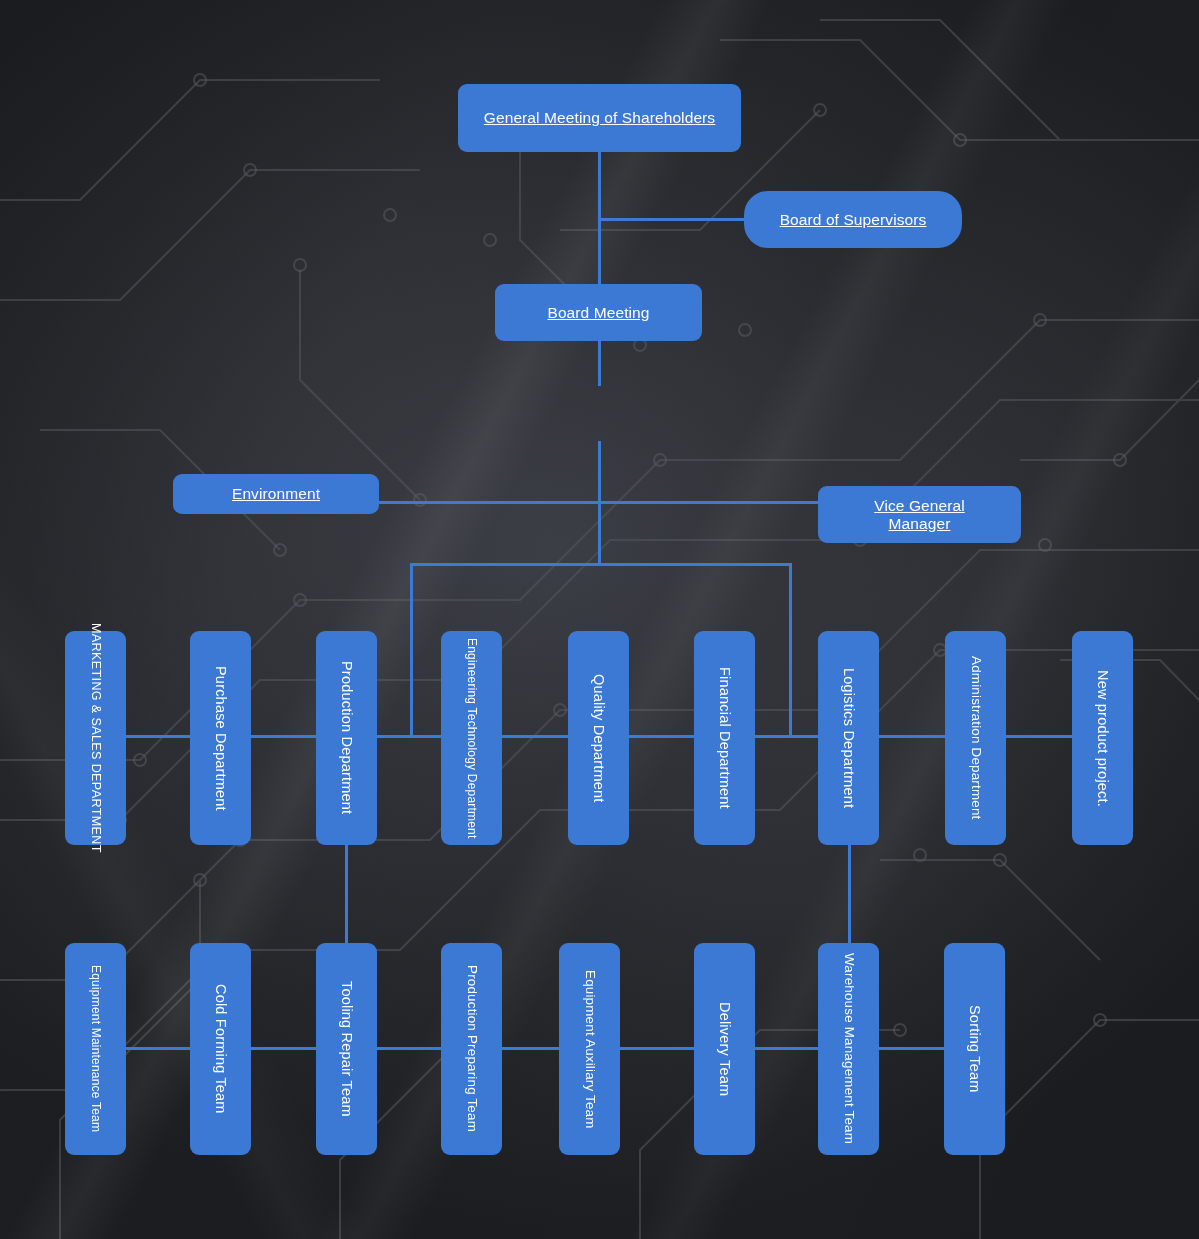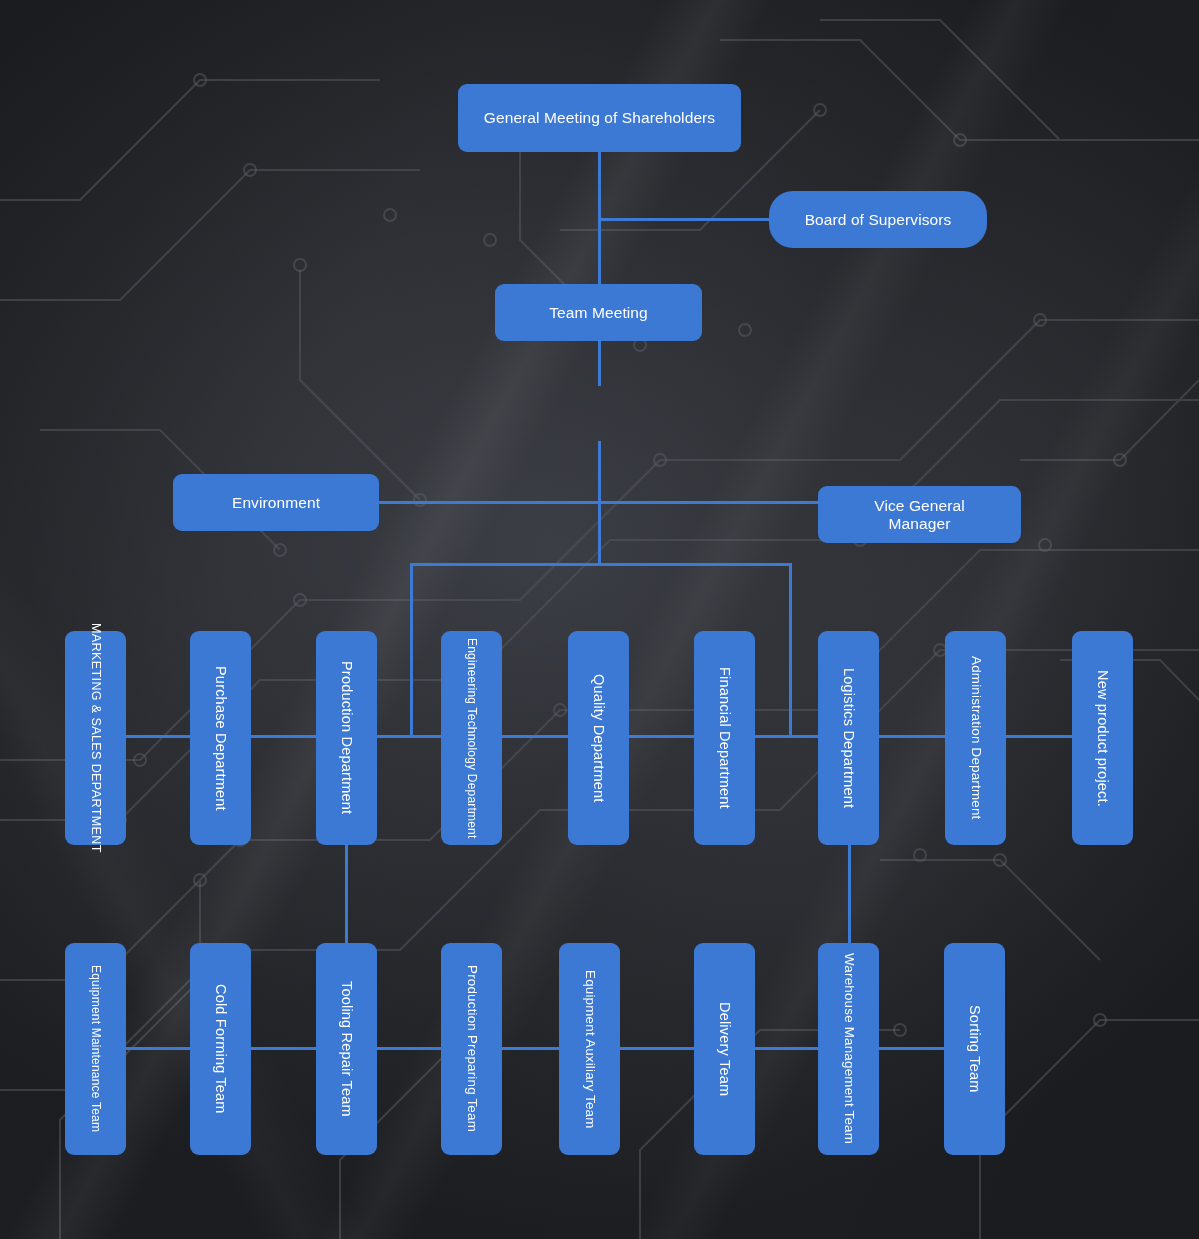--- a/index.html
+++ b/index.html
@@ -48,20 +48,21 @@
     align-items:center;
     justify-content:center;
     box-sizing:border-box;
     text-align:center;
     z-index:5;
   }
   .node.h{
     font-size:15.5px;
     letter-spacing:.1px;
     padding:0 24px;
+    text-decoration:underline;
   }
   .node.v{
     writing-mode:vertical-rl;
     font-size:14.5px;
     letter-spacing:.2px;
     padding:14px 0;
     line-height:1.1;
     white-space:nowrap;
   }
   .node.v.tiny{font-size:12px;}
@@ -154,30 +155,30 @@
   <div class="conn conn-v" style="left:345px;top:845px;height:100px;"></div>
 
   <div class="conn conn-v" style="left:848px;top:845px;height:100px;"></div>
 
   <div class="conn conn-h" style="left:95px;top:1047px;width:880px;"></div>
 
   <div class="node h" style="left:458px;top:84px;width:283px;height:68px;">
     <span>General Meeting of Shareholders</span>
   </div>
 
-  <div class="node h" style="left:769px;top:191px;width:218px;height:57px;border-radius:24px;">
+  <div class="node h" style="left:744px;top:191px;width:218px;height:57px;border-radius:24px;">
     <span>Board of Supervisors</span>
   </div>
 
   <div class="node h" style="left:495px;top:284px;width:207px;height:57px;">
-    <span>Team Meeting</span>
-  </div>
-
-
-  <div class="node h" style="left:173px;top:474px;width:206px;height:57px;">
+    <span>Board Meeting</span>
+  </div>
+
+
+  <div class="node h" style="left:173px;top:474px;width:206px;height:40px;">
     <span>Environment</span>
   </div>
 
   <div class="node h" style="left:818px;top:474px;width:203px;height:57px;margin-top:12px;">
     <span>Vice General Manager</span>
   </div>
 
   <div class="node v caps" style="left:65px;top:631px;width:61px;height:214px;">
     <span>MARKETING &amp; SALES DEPARTMENT</span>
   </div>

